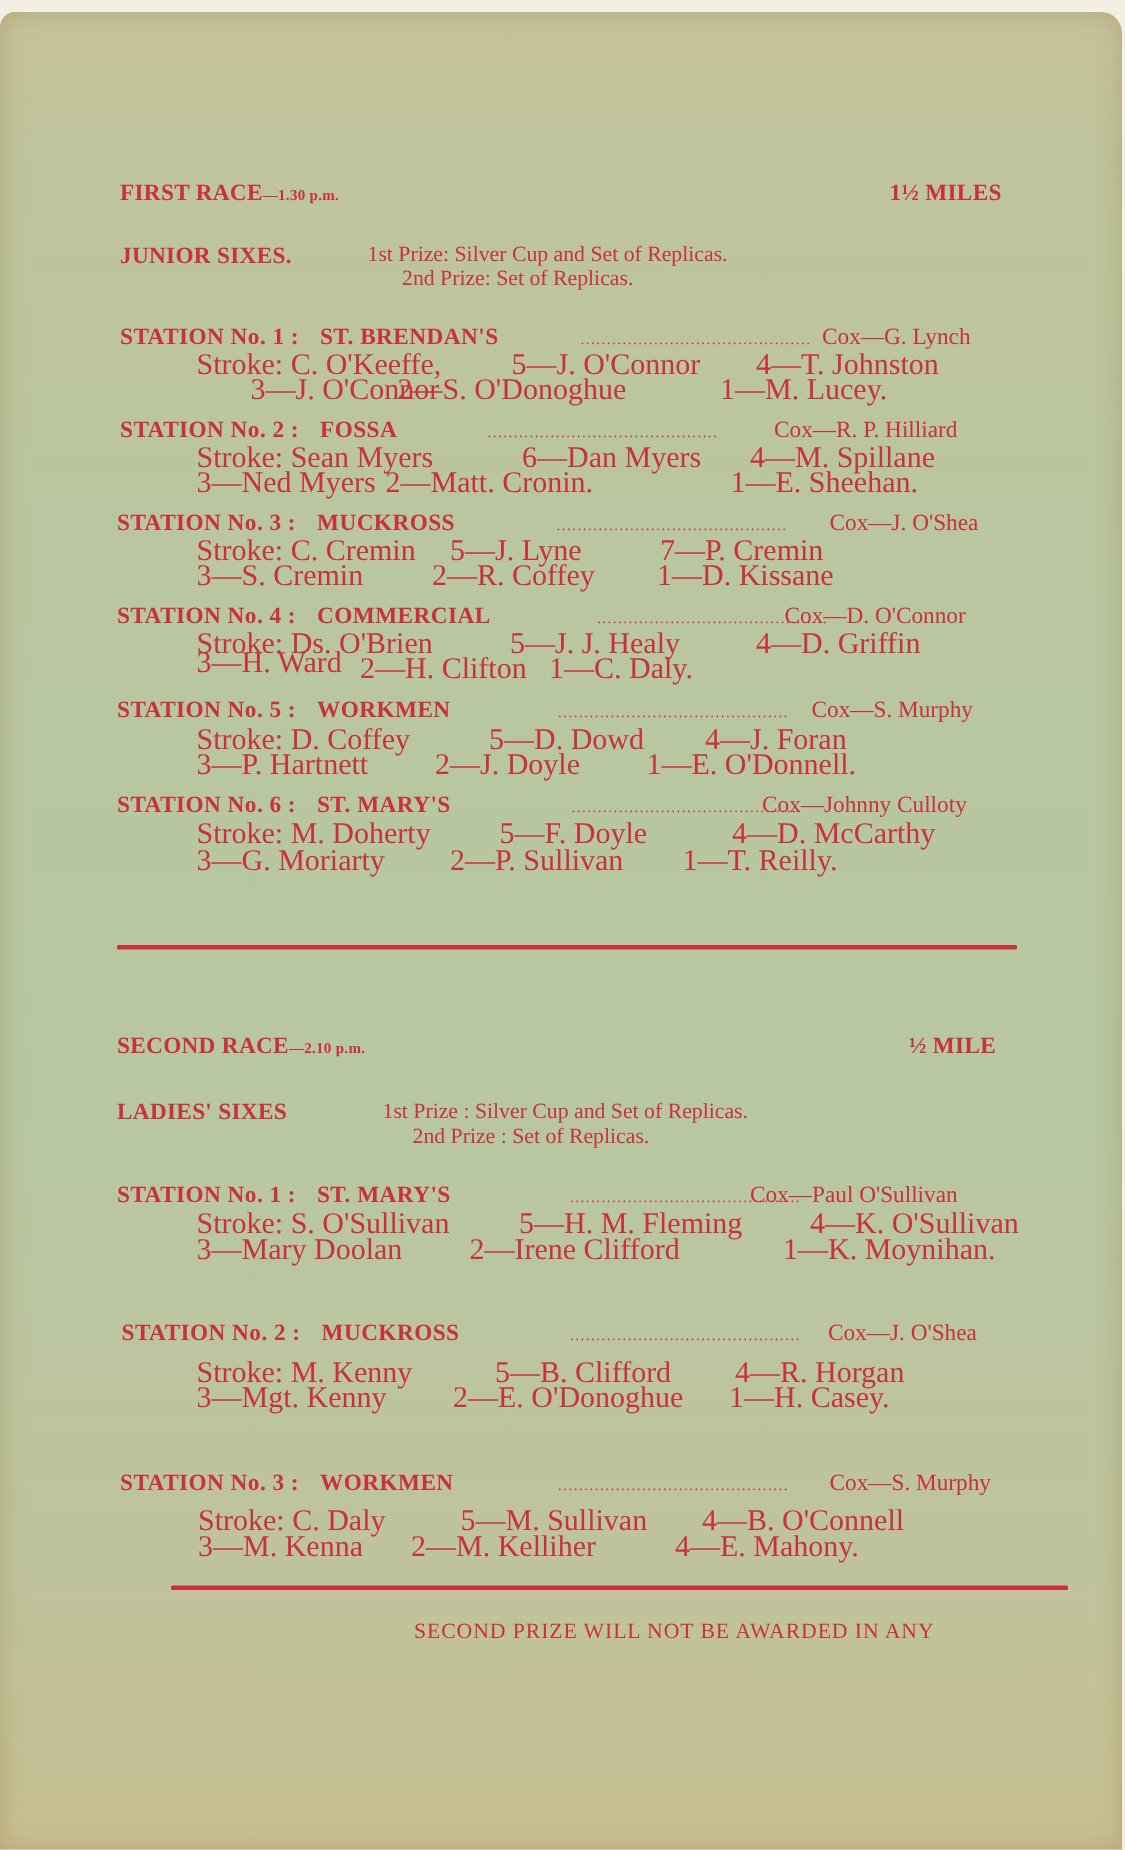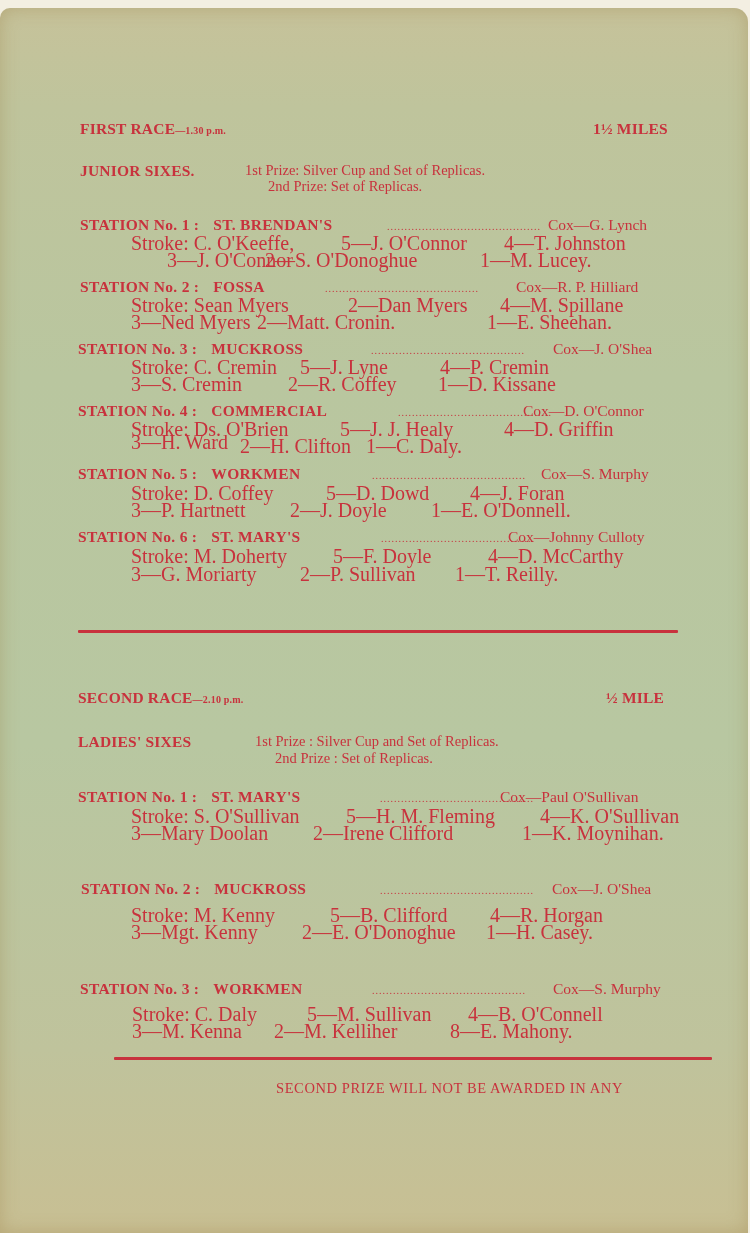--- a/index.html
+++ b/index.html
@@ -56,36 +56,36 @@
     <div class="abs ink crew" style="left:480px; top:249px;">1—M. Lucey.</div>
   </div>
 
   <div>
     <div class="abs ink station" style="left:80px; top:278px;">
       <span>STATION No. 2 :</span><span class="team">FOSSA</span>
     </div>
     <div class="abs dots" style="left:325px; top:283px;">............................................</div>
     <div class="abs ink cox" style="left:516px; top:278px;">Cox—R. P. Hilliard</div>
     <div class="abs ink crew" style="left:131px; top:294px;">Stroke: Sean Myers</div>
-    <div class="abs ink crew" style="left:348px; top:294px;">2—Dan Myers</div>
+    <div class="abs ink crew" style="left:348px; top:294px;">6—Dan Myers</div>
     <div class="abs ink crew" style="left:500px; top:294px;">4—M. Spillane</div>
     <div class="abs ink crew" style="left:131px; top:311px;">3—Ned Myers</div>
     <div class="abs ink crew" style="left:257px; top:311px;">2—Matt. Cronin.</div>
     <div class="abs ink crew" style="left:487px; top:311px;">1—E. Sheehan.</div>
   </div>
 
   <div>
     <div class="abs ink station" style="left:78px; top:340px;">
       <span>STATION No. 3 :</span><span class="team">MUCKROSS</span>
     </div>
     <div class="abs dots" style="left:371px; top:345px;">............................................</div>
     <div class="abs ink cox" style="left:553px; top:340px;">Cox—J. O'Shea</div>
     <div class="abs ink crew" style="left:131px; top:356px;">Stroke: C. Cremin</div>
     <div class="abs ink crew" style="left:300px; top:356px;">5—J. Lyne</div>
-    <div class="abs ink crew" style="left:440px; top:356px;">4—P. Cremin</div>
+    <div class="abs ink crew" style="left:440px; top:356px;">7—P. Cremin</div>
     <div class="abs ink crew" style="left:131px; top:373px;">3—S. Cremin</div>
     <div class="abs ink crew" style="left:288px; top:373px;">2—R. Coffey</div>
     <div class="abs ink crew" style="left:438px; top:373px;">1—D. Kissane</div>
   </div>
 
   <div>
     <div class="abs ink station" style="left:78px; top:402px;">
       <span>STATION No. 4 :</span><span class="team">COMMERCIAL</span>
     </div>
     <div class="abs dots" style="left:398px; top:407px;">............................................</div>
@@ -171,19 +171,19 @@
     <div class="abs ink station" style="left:80px; top:980px;">
       <span>STATION No. 3 :</span><span class="team">WORKMEN</span>
     </div>
     <div class="abs dots" style="left:372px; top:985px;">............................................</div>
     <div class="abs ink cox" style="left:553px; top:980px;">Cox—S. Murphy</div>
     <div class="abs ink crew" style="left:132px; top:1003px;">Stroke: C. Daly</div>
     <div class="abs ink crew" style="left:307px; top:1003px;">5—M. Sullivan</div>
     <div class="abs ink crew" style="left:468px; top:1003px;">4—B. O'Connell</div>
     <div class="abs ink crew" style="left:132px; top:1020px;">3—M. Kenna</div>
     <div class="abs ink crew" style="left:274px; top:1020px;">2—M. Kelliher</div>
-    <div class="abs ink crew" style="left:450px; top:1020px;">8—E. Mahony.</div>
+    <div class="abs ink crew" style="left:450px; top:1020px;">4—E. Mahony.</div>
   </div>
 </div>
 
 <div class="rule" style="left:114px; top:1057px; width:598px;"></div>
 
 <div class="abs ink notice" style="left:276px; top:1080px;">SECOND PRIZE WILL NOT BE AWARDED IN ANY</div>
 
 </body></html>

